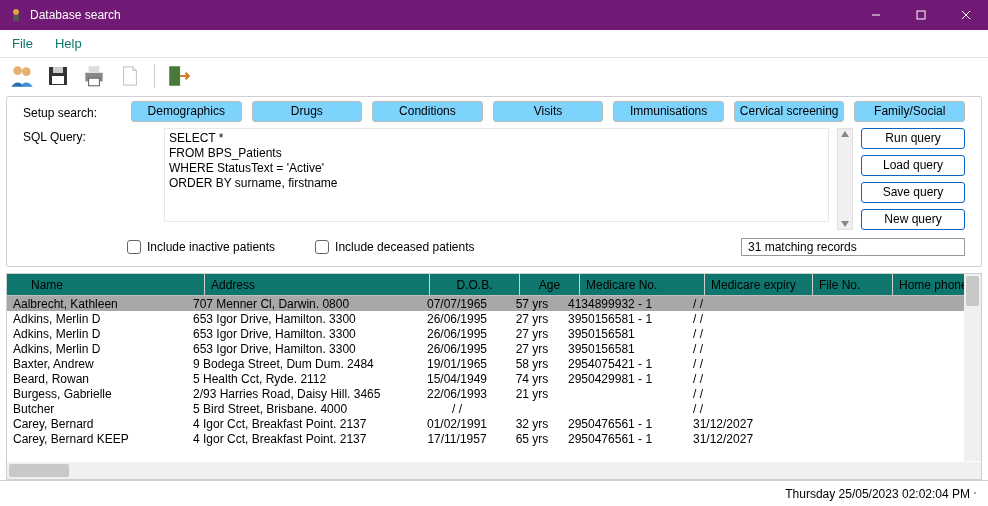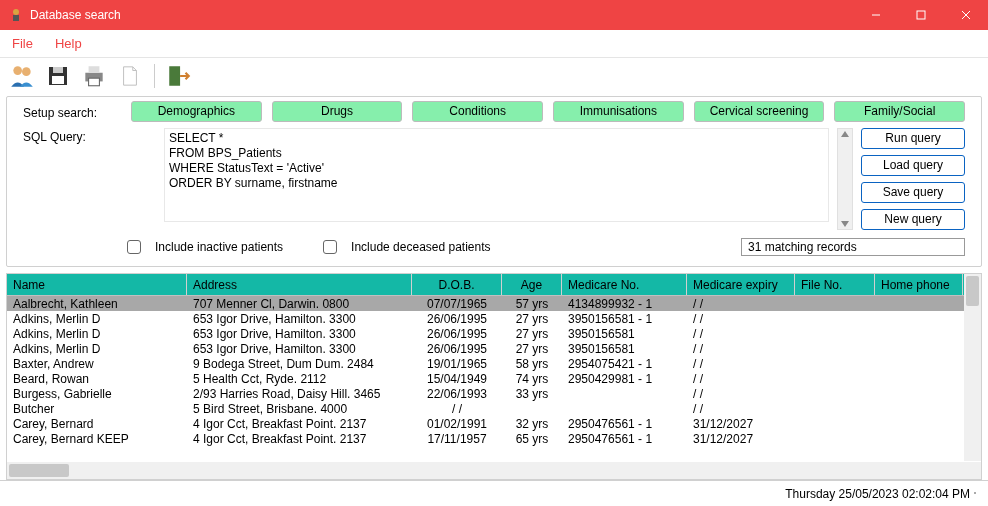--- a/index.html
+++ b/index.html
@@ -7,38 +7,38 @@
   font-family: "Segoe UI", Tahoma, Arial, sans-serif;
   font-size: 12px;
   background: #fff;
   width: 988px;
   height: 506px;
   overflow: hidden;
   display: flex;
   flex-direction: column;
 }
 .titlebar {
-  background: #ef4444;
+  background: #701a75;
   color: #fff;
   height: 30px;
   display: flex;
   align-items: center;
   padding-left: 8px;
 }
 .titlebar .app-icon { width: 16px; height: 16px; margin-right: 6px; display: inline-flex; }
 .titlebar .title { flex: 1; font-size: 12px; }
 .winbtns { display: flex; height: 100%; }
 .winbtn { width: 45px; display: flex; align-items: center; justify-content: center; color: #fff; }
 .winbtn svg { stroke: #fff; }
 .menubar {
   display: flex;
   gap: 14px;
   padding: 4px 8px;
   border-bottom: 1px solid #e5e5e5;
-  color: #ef4444;
+  color: #0f766e;
   font-size: 13px;
 }
 .menubar span { padding: 2px 4px; }
 .toolbar {
   display: flex;
   gap: 8px;
   padding: 4px 8px 6px 8px;
   align-items: center;
 }
 .tool-icon { width: 28px; height: 28px; display: inline-flex; align-items: center; justify-content: center; }
@@ -49,21 +49,21 @@
   border-radius: 2px;
 }
 .row { display: flex; align-items: flex-start; gap: 8px; }
 .row.setup { align-items: center; margin-bottom: 6px; justify-content: space-between; }
 .label-col { width: 100px; padding-top: 2px; }
 .setup-btns { display: flex; gap: 10px; flex: 1; }
 .setup-btn {
   flex: 1;
   border: 1px solid #bbb;
   border-radius: 3px;
-  background: #86efac;
+  background: #7dd3fc;
   height: 21px;
   font-size: 12px;
   text-align: center;
   line-height: 19px;
   padding: 0 4px;
 }
 .sql-wrap { flex: 1; display: flex; gap: 8px; padding-left: 33px; }
 .sql-text {
   flex: 1;
   height: 94px;
@@ -87,45 +87,46 @@
 .rq-btn {
   border: 1px solid #0a63c2;
   border-radius: 3px;
   background: #fff;
   height: 21px;
   font-size: 12px;
   text-align: center;
   line-height: 19px;
 }
 .check-row { display: flex; align-items: center; gap: 40px; margin-top: 8px; margin-left: 104px; }
-.chk { display: flex; align-items: center; gap: 14px; }
+.chk { display: flex; align-items: center; gap: 6px; }
 .chk .box { width: 14px; height: 14px; border: 1px solid #666; border-radius: 3px; }
 .match-box {
   margin-left: auto;
   border: 1px solid #999;
   padding: 1px 6px;
   width: 224px;
   font-size: 12px;
 }
 .grid-wrap {
   flex: 1;
   margin: 4px 6px 0 6px;
   border: 1px solid #d0d0d0;
   display: flex;
   flex-direction: column;
   overflow: hidden;
   position: relative;
 }
 .grid-head {
   display: flex;
   border-bottom: 1px solid #c0c0c0;
-  background: #14b8a6;
+  background: #0f766e;
   font-size: 12px;
   height: 22px;
   align-items: center;
+  justify-content: flex-end;
 }
 .gh { border-right: 1px solid #d0d0d0; padding: 0 6px; height: 100%; display: flex; align-items: center; }
 .gc { padding: 0 6px; overflow: hidden; white-space: nowrap; text-overflow: ellipsis; }
 .col-name { width: 180px; }
 .col-addr { width: 225px; }
 .col-dob { width: 90px; text-align: center; justify-content: center; }
 .col-age { width: 60px; text-align: center; justify-content: center; }
 .col-med { width: 125px; }
 .col-exp { width: 108px; }
 .col-file { width: 80px; }
@@ -256,20 +257,21 @@
   </span>
 </div>
 
 <div class="search-setup">
   <div class="row setup">
     <div class="label-col">Setup search:</div>
     <div class="setup-btns">
       <div class="setup-btn">Demographics</div>
       <div class="setup-btn">Drugs</div>
       <div class="setup-btn">Conditions</div>
+      <div class="setup-btn">Visits</div>
       <div class="setup-btn">Immunisations</div>
       <div class="setup-btn">Cervical screening</div>
       <div class="setup-btn">Family/Social</div>
     </div>
   </div>
   <div class="row">
     <div class="label-col">SQL Query:</div>
     <div class="sql-wrap">
       <div class="sql-text">SELECT *
 FROM BPS_Patients
@@ -373,21 +375,21 @@
         <div class="gc col-age">74 yrs</div>
         <div class="gc col-med">2950429981 - 1</div>
         <div class="gc col-exp">/ /</div>
         <div class="gc col-file"></div>
         <div class="gc col-phone"></div>
       </div>
       <div class="grow">
         <div class="gc col-name">Burgess, Gabrielle</div>
         <div class="gc col-addr">2/93 Harries Road, Daisy Hill. 3465</div>
         <div class="gc col-dob">22/06/1993</div>
-        <div class="gc col-age">33 yrs</div>
+        <div class="gc col-age">21 yrs</div>
         <div class="gc col-med"></div>
         <div class="gc col-exp">/ /</div>
         <div class="gc col-file"></div>
         <div class="gc col-phone"></div>
       </div>
       <div class="grow">
         <div class="gc col-name">Butcher</div>
         <div class="gc col-addr">5 Bird Street, Brisbane. 4000</div>
         <div class="gc col-dob">/ /</div>
         <div class="gc col-age"></div>

